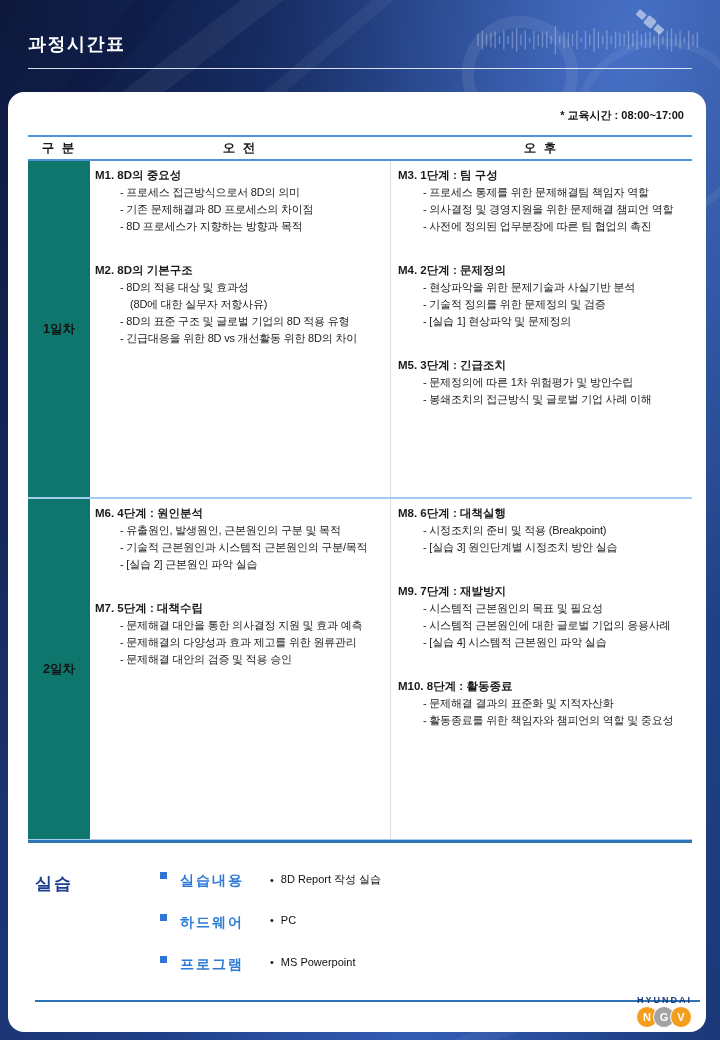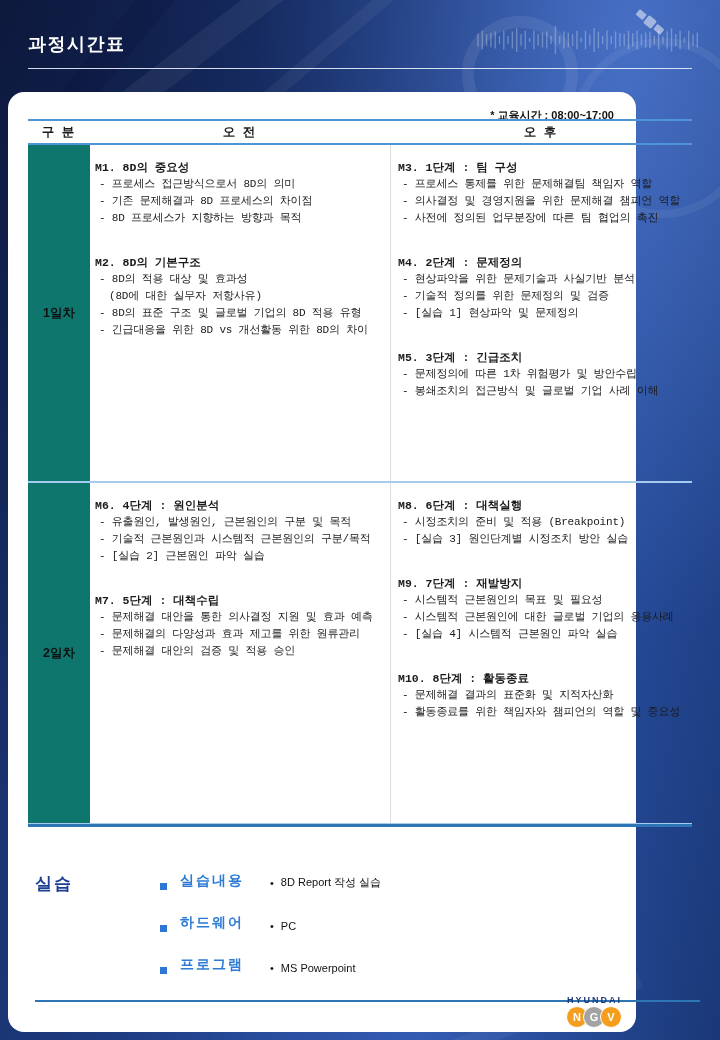--- a/index.html
+++ b/index.html
@@ -8,46 +8,46 @@
     background:
       radial-gradient(ellipse at 88% 4%, rgba(120,160,240,.35), transparent 42%),
       radial-gradient(ellipse at 0% 0%, rgba(4,10,32,.55), transparent 55%),
       radial-gradient(ellipse at 55% 100%, rgba(70,110,200,.25), transparent 50%),
       linear-gradient(102deg,#17295e 0%,#1f3f88 42%,#2c55ac 68%,#1a3877 100%);}
   .bg-decor{position:absolute;left:0;top:0;width:720px;height:1040px;}
   .page-title{position:absolute;left:28px;top:32px;color:#ffffff;font-size:18px;
     font-weight:bold;letter-spacing:1.5px;z-index:2;}
   .title-underline{position:absolute;left:28px;top:68px;width:664px;height:1px;
     background:rgba(235,242,255,.9);z-index:2;}
-  .card{position:absolute;left:8px;top:92px;width:628px;height:940px;background:#ffffff;
+  .card{position:absolute;left:8px;top:92px;width:698px;height:940px;background:#ffffff;
     border-radius:16px;z-index:3;}
   .note{position:absolute;top:16px;right:22px;font-size:11px;font-weight:bold;color:#111111;}
-  .sched-table{position:absolute;left:20px;top:27px;width:664px;font-size:11px;color:#1a1a1a;}
+  .sched-table{position:absolute;left:20px;top:43px;width:664px;font-size:11px;color:#1a1a1a;}
   .thead{display:grid;grid-template-columns:62px 300px 302px;height:22px;align-items:center;
     border-top:2px solid #4f94d4;border-bottom:2px solid #4f94d4;font-weight:bold;font-size:12.5px;}
   .th{text-align:center;letter-spacing:2px;}
   .day-row{display:grid;grid-template-columns:62px 300px 302px;}
   .day-row.day-1{border-top:2px solid #a5cbf0;}
   .day-row.day-0{height:336px;}
   .day-row.day-1{height:340px;}
   .day-label-cell{background:#0f766e;display:flex;align-items:center;justify-content:center;
     font-weight:bold;font-size:12.5px;color:#111;}
-  .cell{padding:14px 2px 8px 5px;font-family:Liberation Mono, monospace;}
+  .cell{padding:6px 2px 8px 5px;}
   .cell.afternoon{border-left:1px solid #dddddd;padding-left:7px;}
   .module{margin-bottom:27px;}
   .module:last-child{margin-bottom:0;}
   .module-title{font-weight:bold;line-height:17px;font-size:11.5px;}
-  .line{line-height:17px;padding-left:4px;letter-spacing:-0.2px;}
+  .line{line-height:17px;padding-left:4px;letter-spacing:-0.2px;margin-left:21px;}
   .line.cont{padding-left:14px;}
   .table-bottom{height:4px;background:linear-gradient(to bottom,#a5cbf0 1px,#2e75b6 1px);}
   .practice{position:absolute;left:27px;top:766px;width:660px;}
   .practice-heading{position:absolute;left:0;top:14px;font-size:17px;font-weight:bold;
     color:#1c3e92;letter-spacing:2px;text-align:center;}
   .practice-rows{margin-left:125px;padding-top:14px;display:flex;flex-direction:column;gap:24px;}
-  .practice-row{display:flex;align-items:flex-end;height:18px;}
+  .practice-row{display:flex;align-items:flex-start;height:18px;}
   .square-bullet{width:7px;height:7px;background:#2e75d6;margin-right:13px;flex:none;}
   .p-label{color:#2e7bd6;font-weight:bold;font-size:14px;letter-spacing:2px;width:90px;flex:none;}
   .p-value{display:flex;align-items:center;font-size:11px;color:#111;}
   .p-dot{margin-right:7px;font-size:11px;}
   .footer-line{position:absolute;left:27px;top:908px;width:665px;height:2px;background:#2e75b6;}
   .logo{position:absolute;right:14px;bottom:4px;text-align:right;}
   .logo-brand{color:#1b3a7a;font-weight:bold;font-size:9px;letter-spacing:2px;}
   .logo-circles{display:flex;justify-content:flex-end;margin-top:1px;}
   .circle{width:20px;height:20px;border-radius:50%;color:#fff;font-weight:bold;font-size:11px;
     display:flex;align-items:center;justify-content:center;border:1.5px solid #fff;box-sizing:content-box;}

